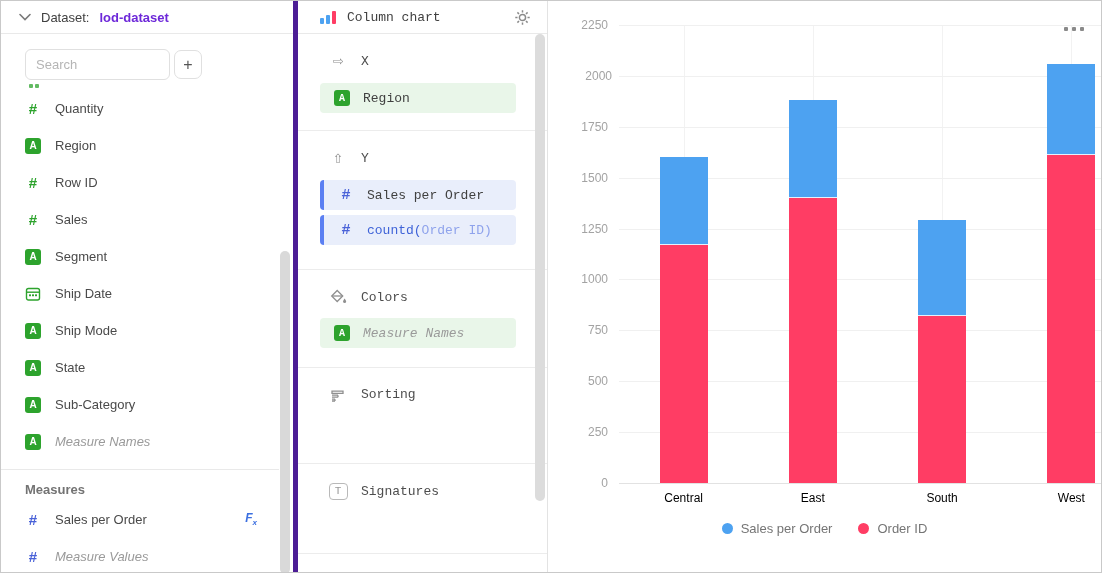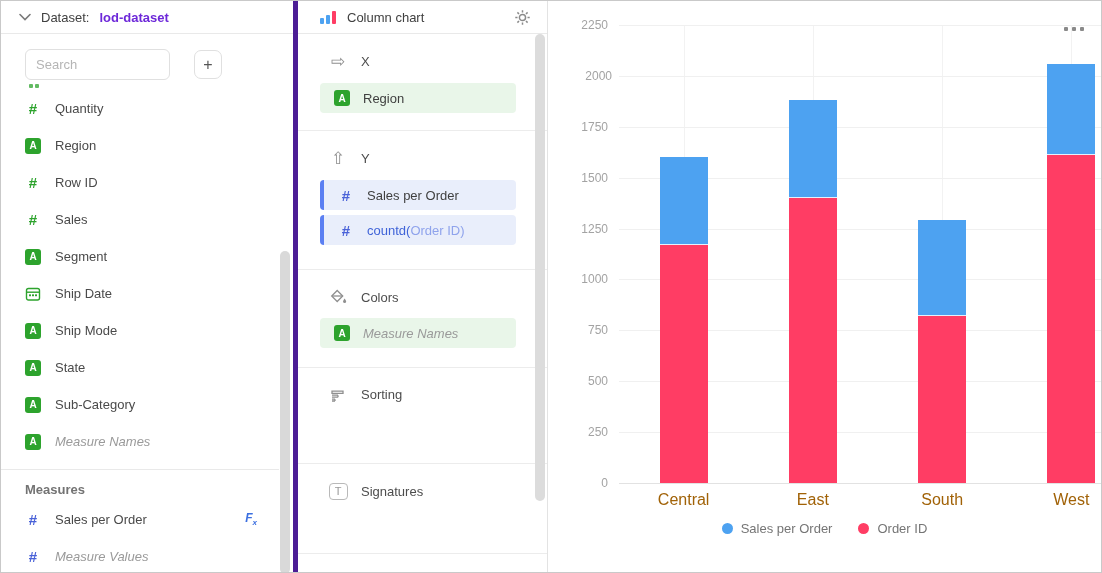--- a/index.html
+++ b/index.html
@@ -4,42 +4,42 @@
 <style>
   * { box-sizing: border-box; margin: 0; padding: 0; }
   html,body { width:1102px; height:573px; font-family:"Liberation Sans", sans-serif; background:#fff; }
   .app { width:1102px; height:573px; border:1px solid #c9c9c9; display:flex; overflow:hidden; background:#fff; position:relative; }
 
   
   .left-panel { width:297px; border-right:5px solid #4c1d95; position:relative; overflow:hidden; flex:none; }
   .lp-header { height:33px; border-bottom:1px solid #e9e9e9; display:flex; align-items:center; padding-left:18px; gap:10px; font-size:13px; color:#404040; }
   .lp-header .ds-name { color:#6d28d9; cursor:pointer; text-decoration:none;font-weight:bold; }
   .chev { display:inline-flex; color:#7a7a7a; }
-  .lp-search-row { display:flex; align-items:center; gap:24px; padding:15px 16px 0 24px; }
+  .lp-search-row { display:flex; align-items:center; gap:4px; padding:15px 16px 0 24px; }
   .search-input { width:145px; height:31px; border:1px solid #e0e0e0; border-radius:6px; padding:0 10px; font-size:13px; color:#404040; outline:none; }
   .search-input::placeholder { color:#b5b5b5; }
   .add-btn { width:28px; height:29px; border:1px solid #e0e0e0; border-radius:7px; background:#fff; font-size:16px; color:#555; cursor:pointer; line-height:1; }
   .partial-dots { margin:4px 0 0 28px; height:6px; display:flex; gap:2px; }
   .partial-dots i { width:4px; height:4px; background:#2da32d; opacity:.75; display:block; border-radius:1px; }
   .field-list { }
   .field-row { height:37px; display:flex; align-items:center; padding-left:24px; gap:14px; font-size:13px; color:#4a4a4a; cursor:pointer; }
   .field-row .name.italic { font-style:italic; color:#9a9a9a; }
   .ic { width:16px; flex:none; display:inline-flex; align-items:center; justify-content:center; }
   .abox { width:16px; height:16px; background:#2da32d; color:#fff; border-radius:3px; font-size:10px; font-weight:bold; }
   .hash { font-size:15px; font-weight:bold; }
   .hash.green { color:#2da32d; }
   .hash.blue { color:#4a62d8; }
   .fx { margin-left:auto; margin-right:36px; color:#3b6fe0; font-size:12px; font-style:italic; font-weight:bold; }
   .fx sub { font-size:8px; }
   .lp-divider { height:1px; background:#e9e9e9; margin:9px 14px 0 0; }
   .measures-header { padding:12px 0 4px 24px; font-size:13px; font-weight:bold; color:#737373; }
   .lp-scrollbar { position:absolute; right:3px; top:250px; width:10px; height:323px; background:#d9d9d9; border-radius:5px; }
 
   
-  .middle-panel { width:250px; border-right:1px solid #e3e3e3; position:relative; overflow:hidden; flex:none; background:#fff; }
+  .middle-panel { width:250px; border-right:1px solid #e3e3e3; position:relative; overflow:hidden; flex:none; background:#fff;font-family:Liberation Mono, monospace; }
   .mp-header { height:33px; border-bottom:1px solid #e9e9e9; display:flex; align-items:center; padding:0 16px 0 22px; gap:11px; font-size:13px; color:#404040; }
   .mp-header .gear { margin-left:auto; display:inline-flex; cursor:pointer; }
   .chart-type-icon { display:inline-flex; align-items:flex-end; gap:2px; height:13px; }
   .chart-type-icon i { display:block; width:4px; border-radius:1px; }
   .section { border-bottom:1px solid #ececec; padding:0 31px 0 22px; }
   .sec-label-row { display:flex; align-items:center; gap:13px; padding:19px 0 13px 8px; font-size:13px; color:#4d4d4d; }
   .sec-icon { color:#8f8f8f; display:inline-flex; font-size:17px; line-height:1; width:20px; justify-content:center; }
   .pill { height:30px; border-radius:4px; display:flex; align-items:center; gap:13px; padding-left:14px; font-size:13px; color:#404040; cursor:pointer; position:relative; margin-bottom:5px; }
   .pill.green { background:#e9f6e9; }
   .pill.blue { background:#e9eefb; padding-left:18px; }
@@ -58,21 +58,21 @@
   
   .chart-panel { flex:1; position:relative; background:#fff; }
   .chart-menu { position:absolute; top:24px; right:15px; display:flex; gap:4px; cursor:pointer; padding:2px; }
   .chart-menu i { width:4px; height:4px; background:#8a8a8a; border-radius:1px; display:block; }
   .plot { position:absolute; inset:0; }
   .gridline { position:absolute; height:1px; background:#f0f0f0; }
   .gridline.axis { background:#e2e2e2; }
   .vgrid { position:absolute; width:1px; background:#f2f2f2; }
   .tick-label { position:absolute; font-size:12px; color:#a3a3a3; text-align:right; }
   .bar-seg { position:absolute; }
-  .cat-label { position:absolute; font-size:16px; color:#a16207; text-align:center; }
+  .cat-label { position:absolute; font-size:12px; color:#000000; text-align:center; }
   .legend { position:absolute; left:0; right:0; top:520px; display:flex; justify-content:center; gap:26px; }
   .legend-item { display:flex; align-items:center; gap:8px; font-size:13px; color:#757575; cursor:pointer; }
   .legend-dot { width:11px; height:11px; border-radius:50%; display:block; }
 </style>
 </head>
 <body>
 
 <div class="app">
 
   <aside class="left-panel">

